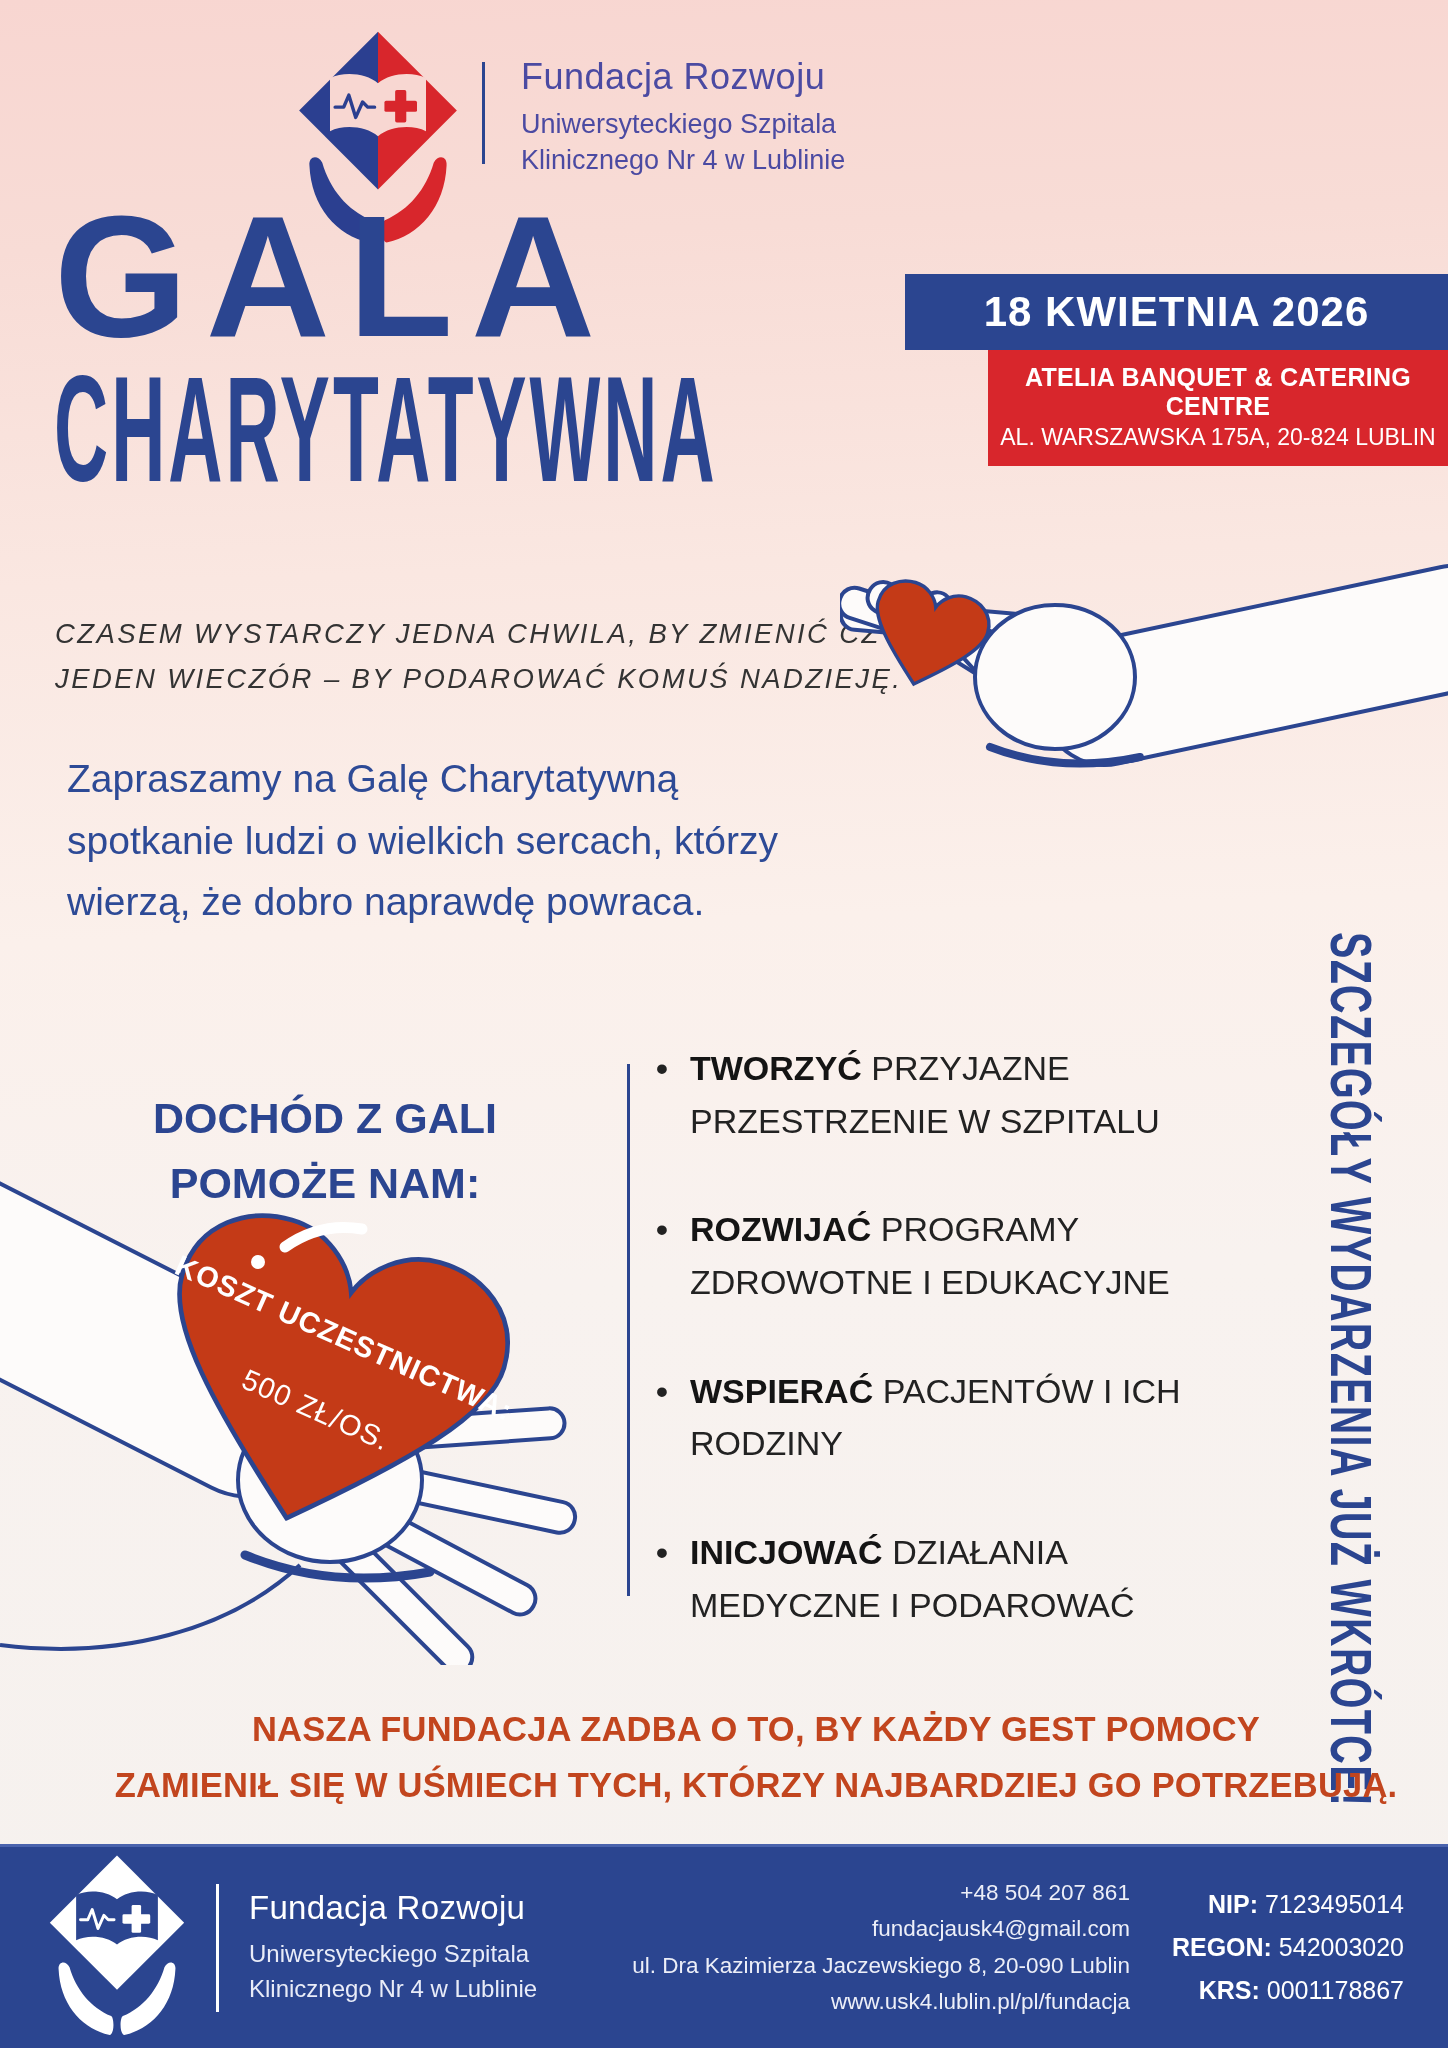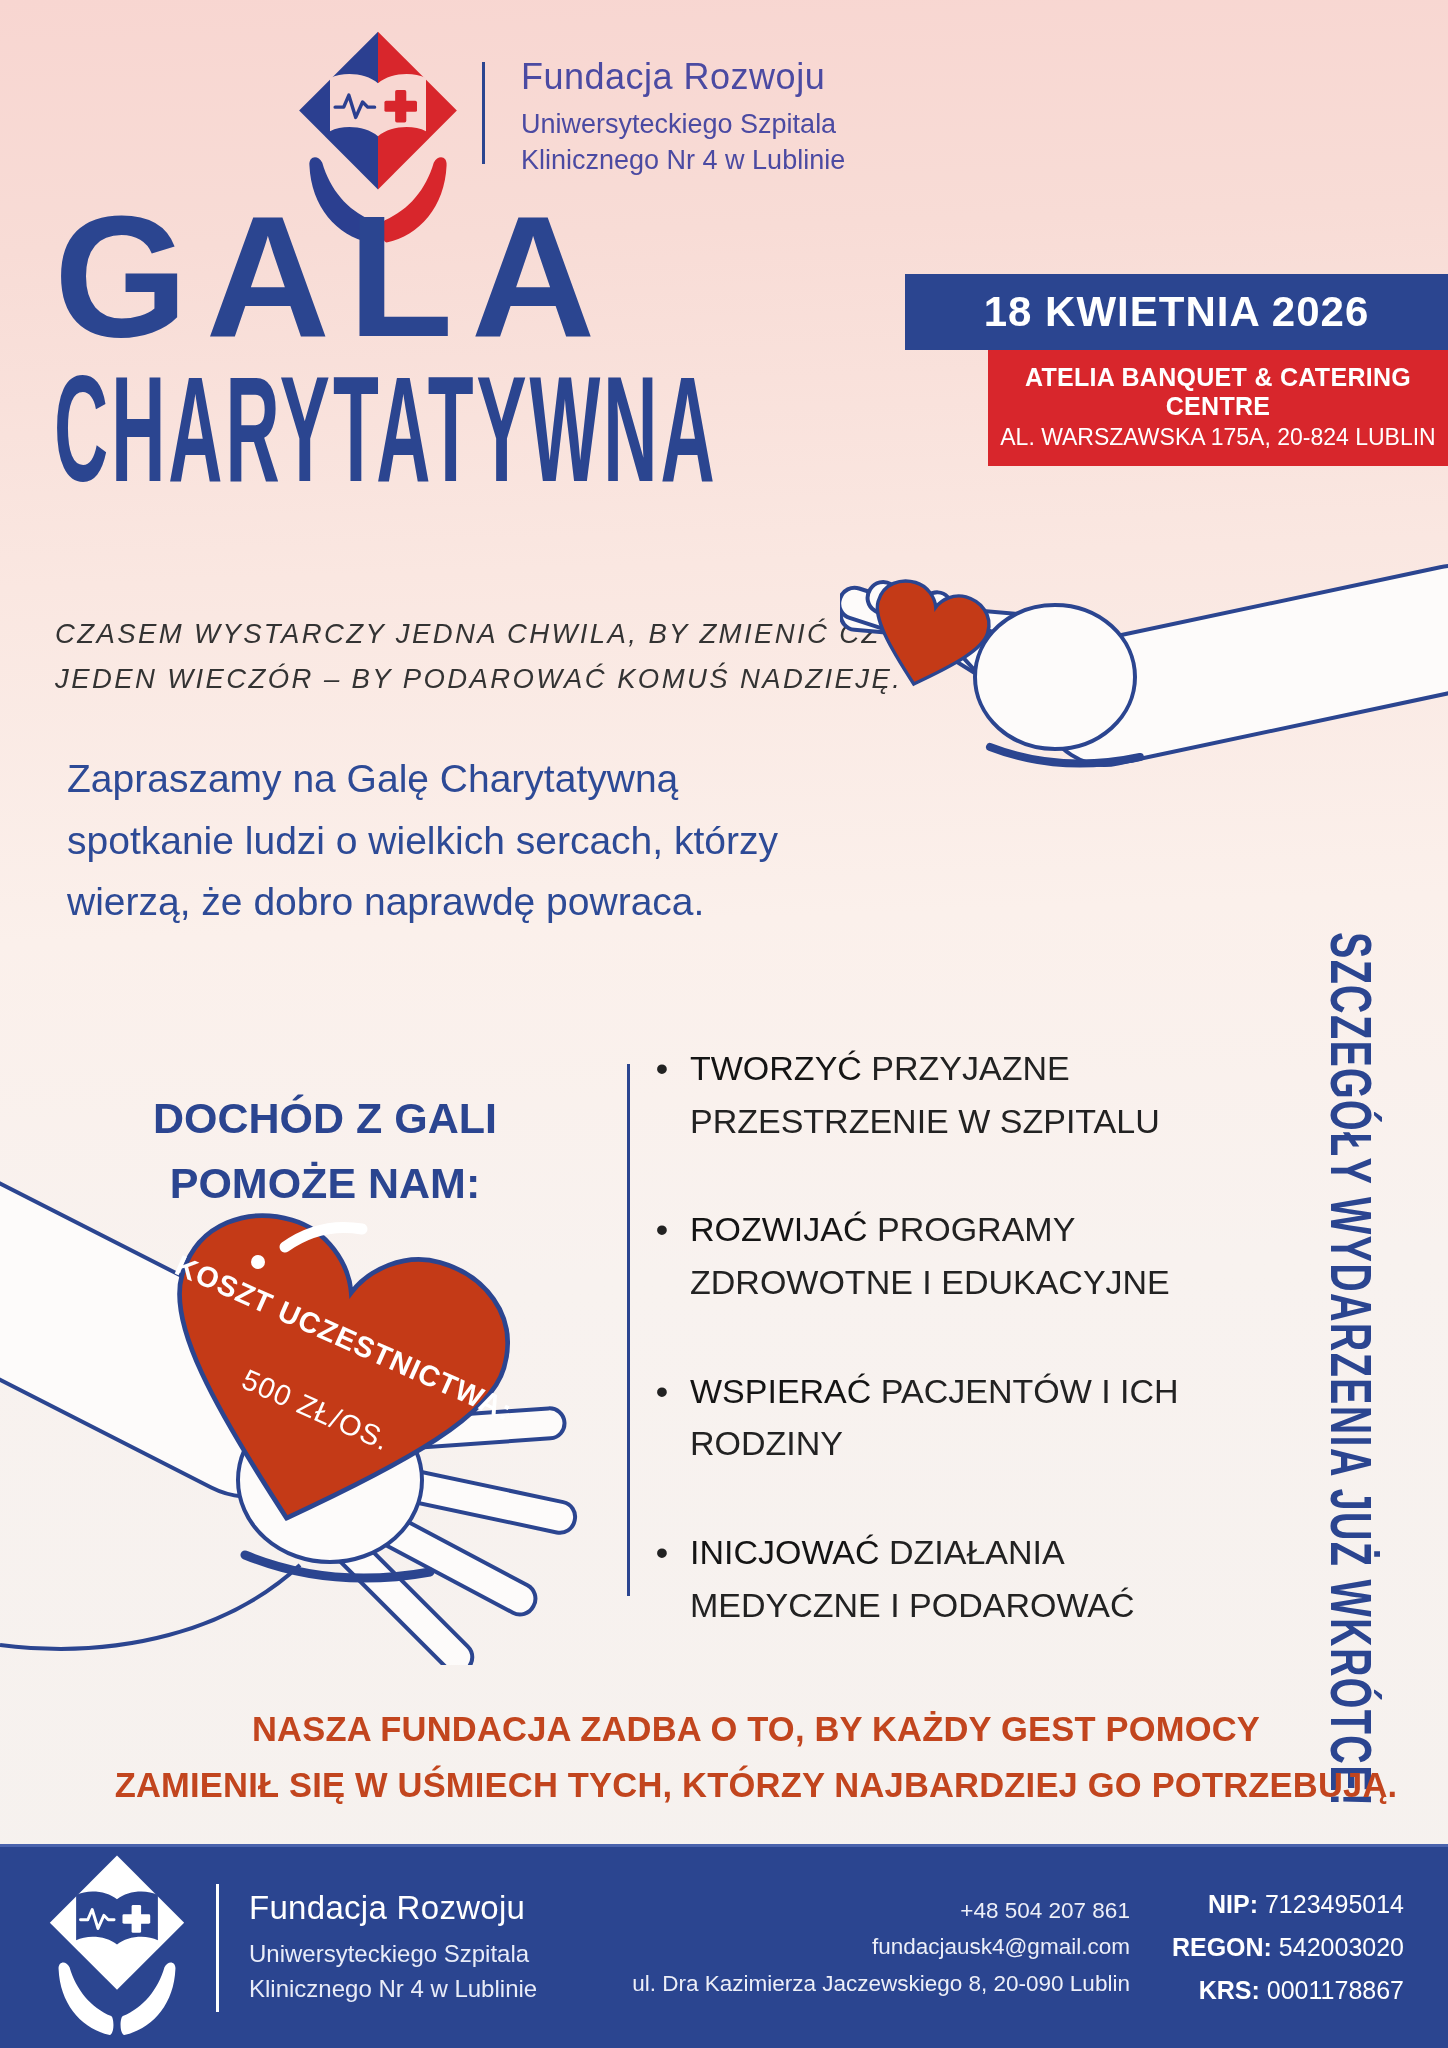--- a/index.html
+++ b/index.html
@@ -32,21 +32,21 @@
   .intro { position:absolute; left:55px; top:748px; color:#2D4A96; font-size:39px; line-height:1.58;margin-left:12px; }
   
   .benefit-heading { position:absolute; left:110px; top:1086px; width:430px; text-align:center; color:#2B4590;
                      font-weight:bold; font-size:43px; line-height:1.5; }
   .divider-v { position:absolute; left:627px; top:1064px; width:3px; height:532px; background:#2B4590; }
   .benefits  { position:absolute; left:656px; top:1042px; width:590px; }
   .benefit-item { display:flex; font-size:34px; line-height:1.55; color:#222; margin-bottom:56px; }
   .benefit-marker { width:34px; font-weight:bold; }
   .benefit-marker::before { content:"•"; }
   .benefit-text { width:530px; }
-  .benefit-bold { font-weight:normal; color:#141414; }
+  .benefit-bold { font-weight:bold; color:#141414; }
   
   .side-note { position:absolute; left:1318px; top:932px; writing-mode:vertical-rl; color:#2B4590; font-weight:bold;
                font-size:58px; letter-spacing:2px; white-space:nowrap; transform:scaleY(.68); transform-origin:center top; }
   
   .closing { position:absolute; left:0; top:1702px; width:100%; text-align:center; color:#C2451E; font-weight:bold;
              font-size:34.5px; line-height:1.62; letter-spacing:.2px;padding-left:32px; }
   
   .illus-right { position:absolute; left:840px; top:512px; width:608px; height:300px; }
   .illus-left  { position:absolute; left:0; top:1085px; width:660px; height:580px; }
   
@@ -218,20 +218,21 @@
     <div class="footer-divider"></div>
     <div>
       <div class="footer-name-main">Fundacja Rozwoju</div>
       <div class="footer-name-sub">Uniwersyteckiego Szpitala</div>
       <div class="footer-name-sub">Klinicznego Nr 4 w Lublinie</div>
     </div>
     <div class="footer-contact">
       <div>+48 504 207 861</div>
       <div>fundacjausk4@gmail.com</div>
       <div>ul. Dra Kazimierza Jaczewskiego 8, 20-090 Lublin</div>
+      <div>www.usk4.lublin.pl/pl/fundacja</div>
     </div>
     <div class="footer-registry">
       <div><span class="reg-label">NIP:</span> <span>7123495014</span></div>
       <div><span class="reg-label">REGON:</span> <span>542003020</span></div>
       <div><span class="reg-label">KRS:</span> <span>0001178867</span></div>
     </div>
   </div>
 
 </div>
 

